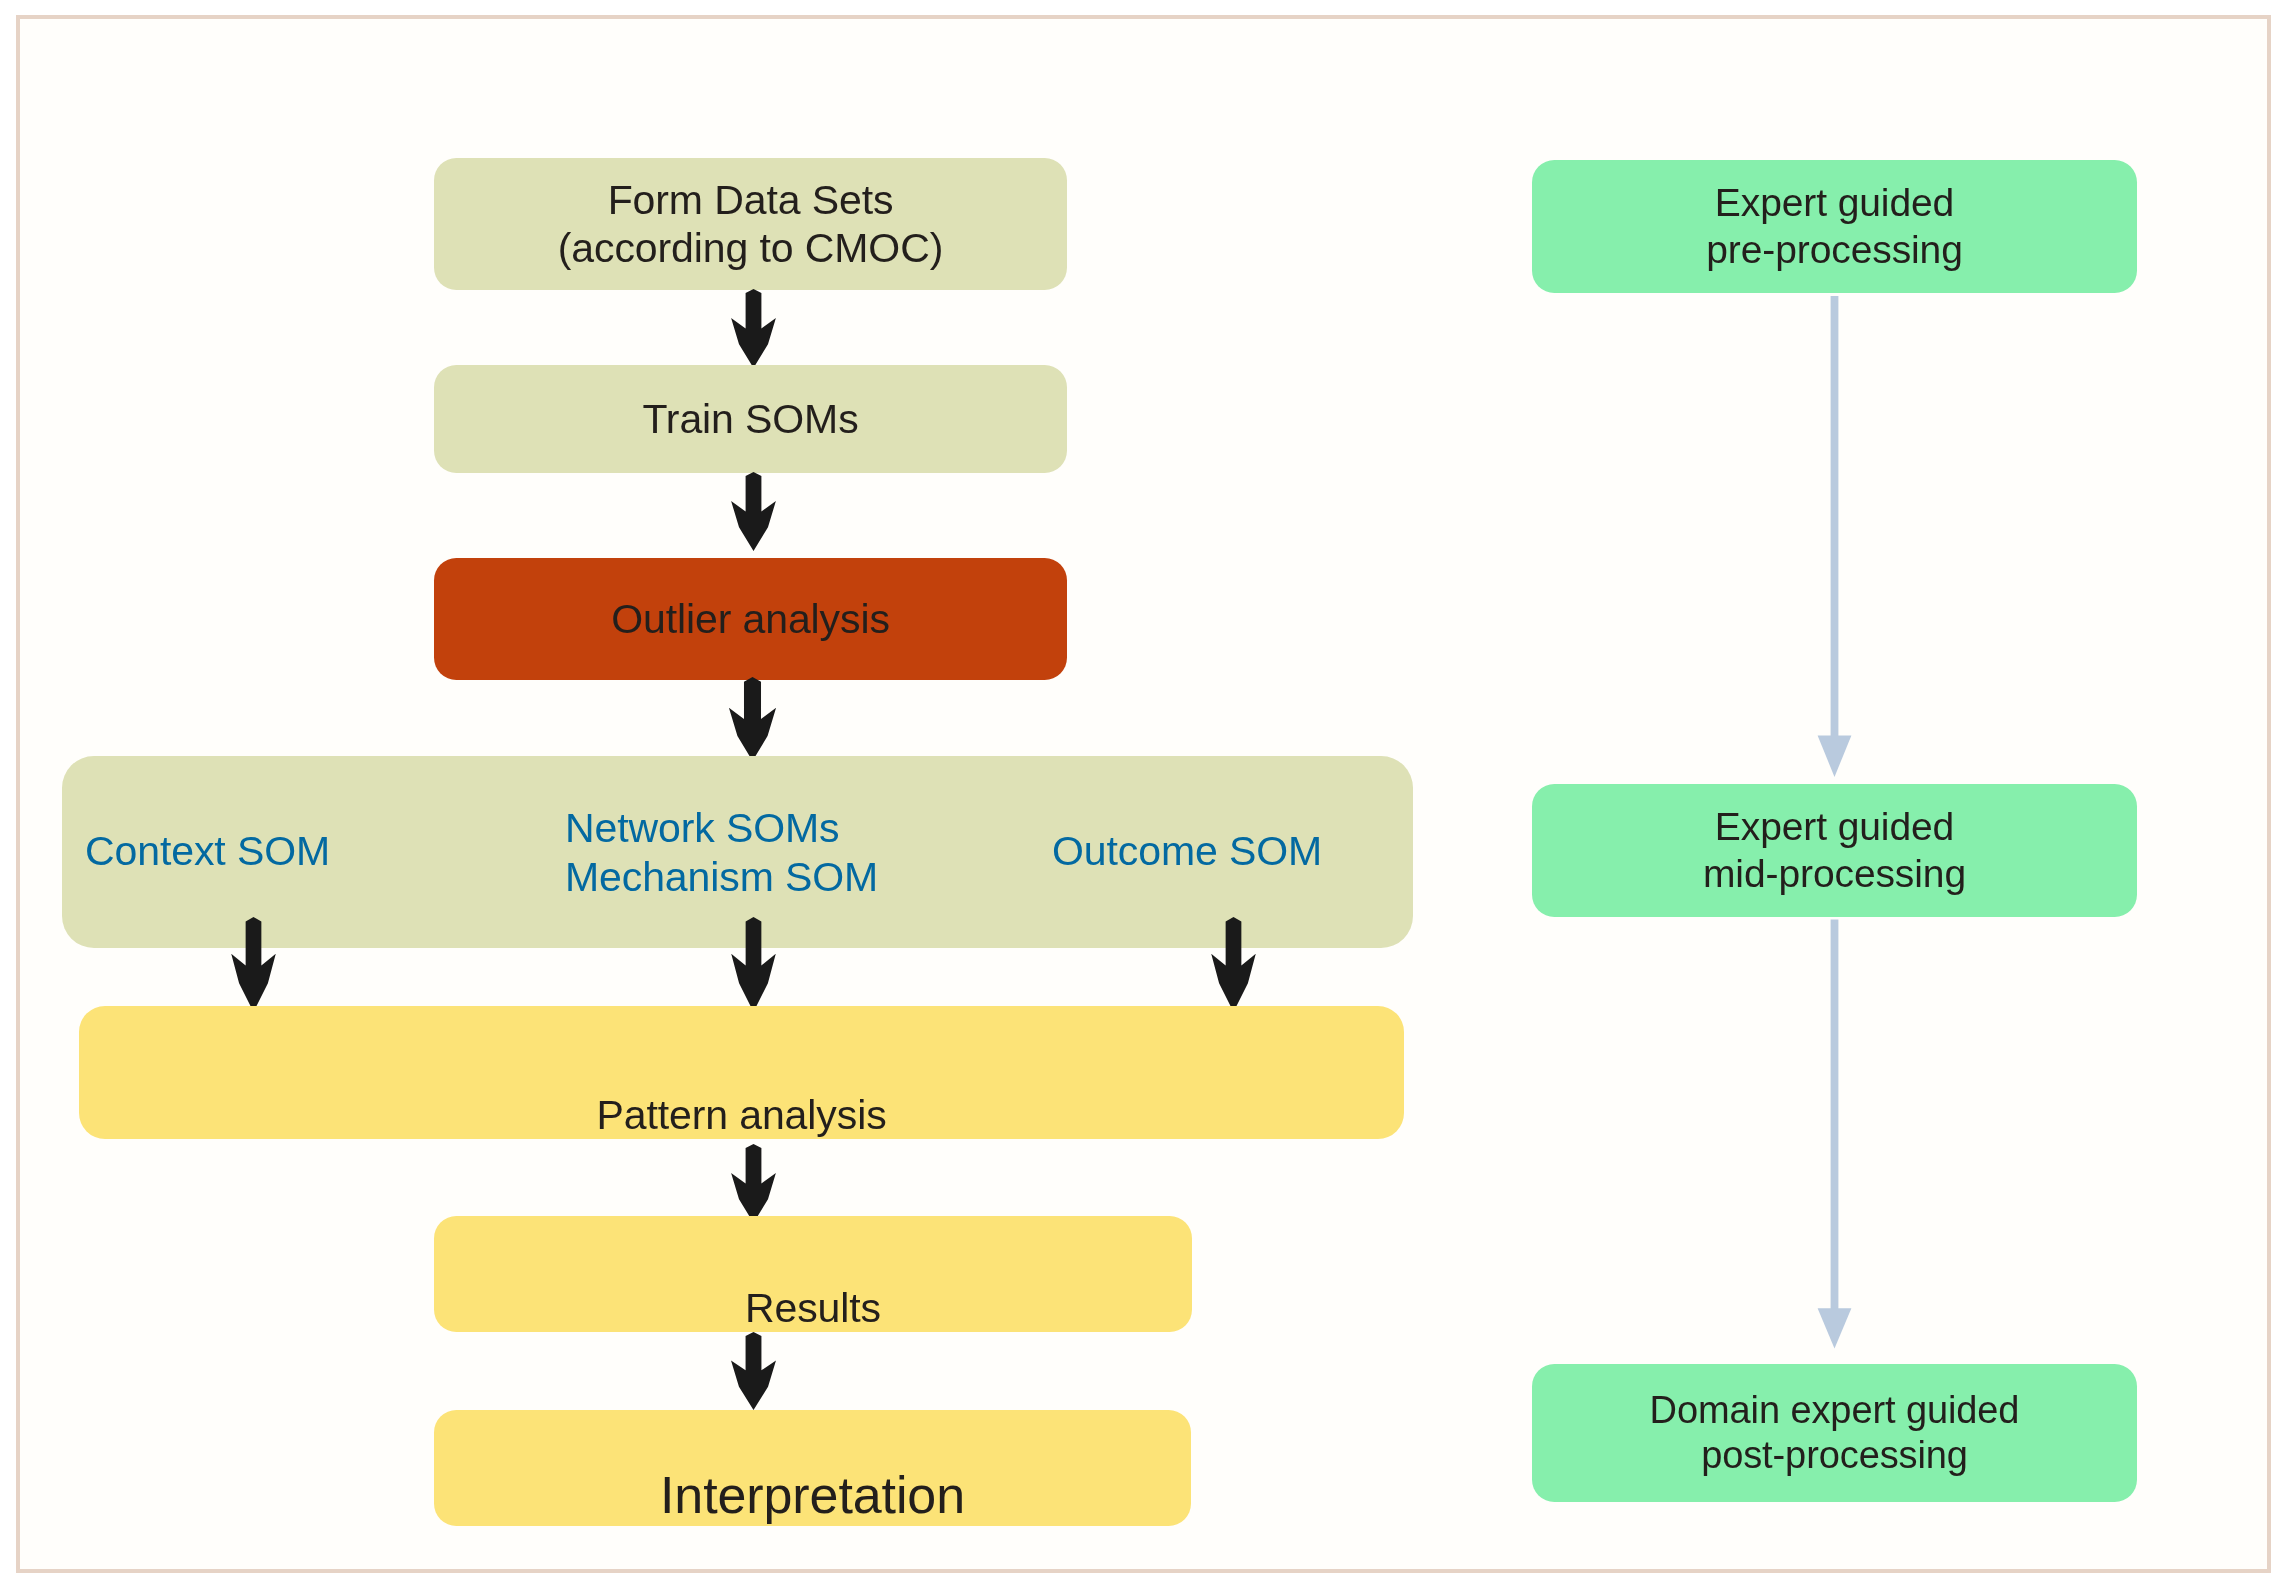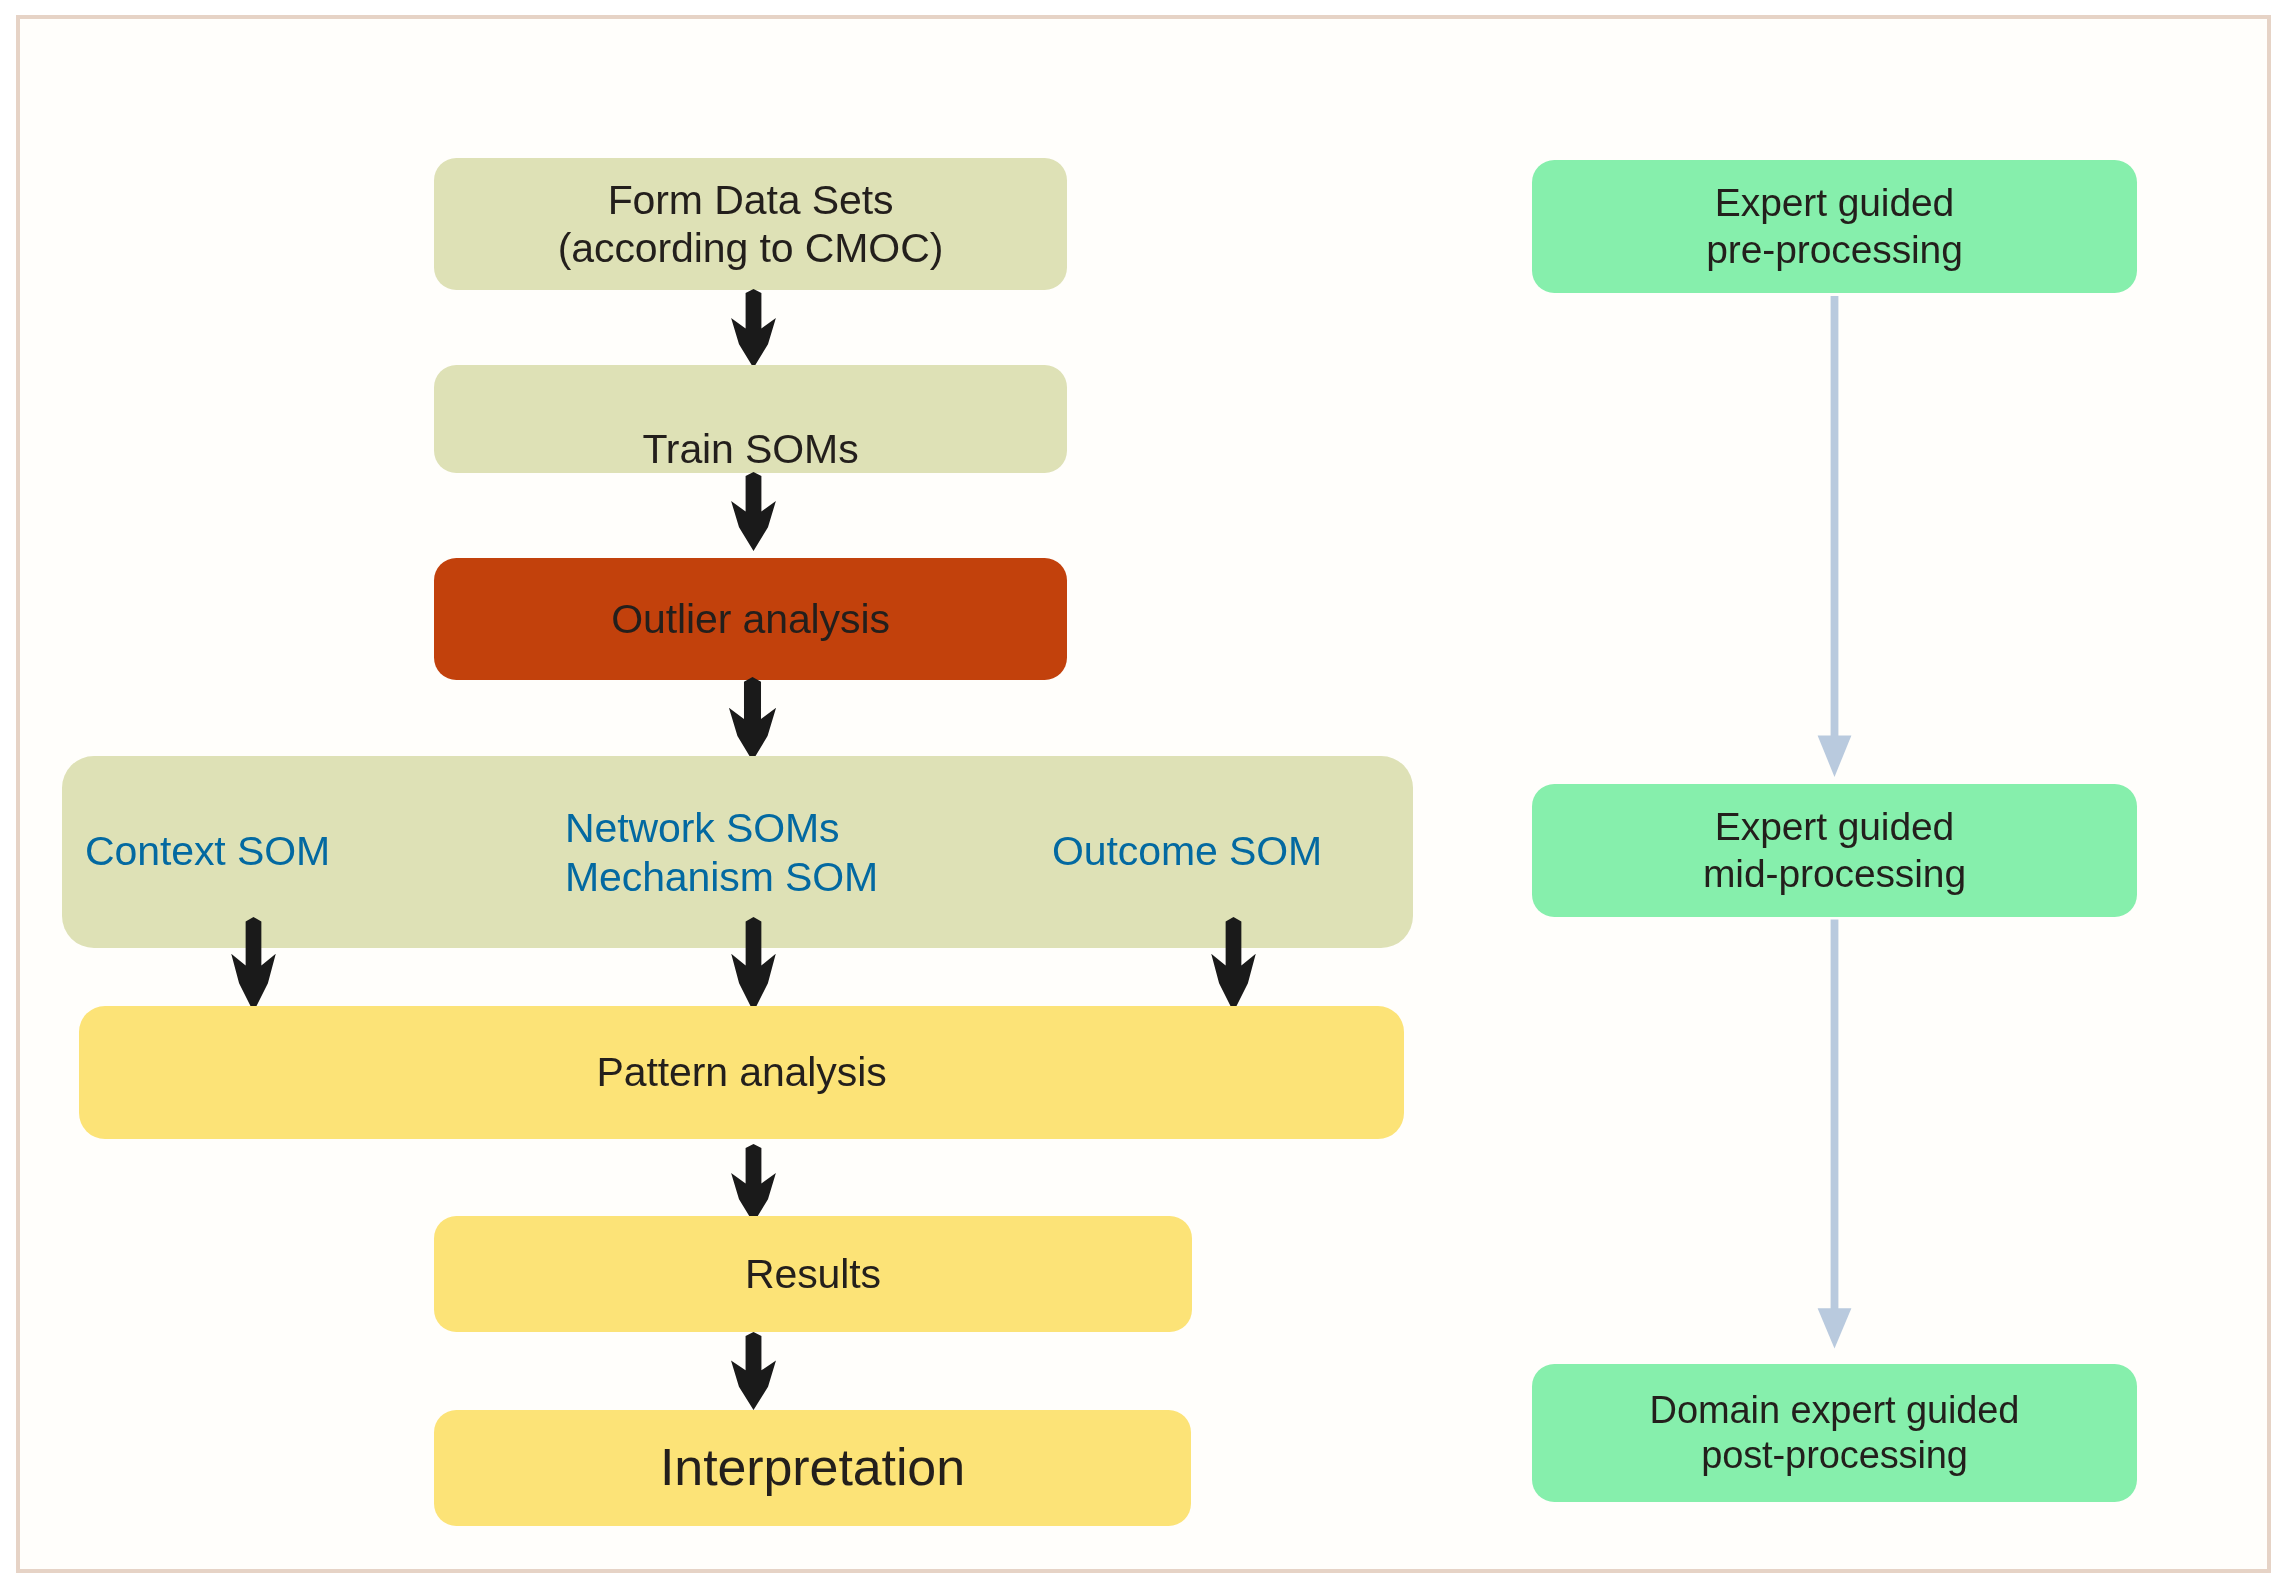--- a/index.html
+++ b/index.html
@@ -33,21 +33,21 @@
     border-radius:22.4px;
     color:#231f1c;
     line-height:1.18;
     letter-spacing:-0.1px;
     font-weight:400;
   }
   .node .lbl{display:block;white-space:pre-line;}
 
   .green  {background:#dee1b6;}
   .salmon {background:#c2410c;}
-  .yellow {background:#fce377;}
+  .yellow {background:#fce377;align-items:flex-end;}
   .blue   {background:#86efac;}
 
   
   .bandtext{
     position:absolute;
     text-align:left;
     color:#0369a1;
     line-height:1.2;
     white-space:pre-line;
     letter-spacing:-0.1px;
@@ -71,21 +71,21 @@
     <span class="lbl">Form Data Sets
 (according to CMOC)</span>
   </div>
 
   <div class="arrow" style="left:727px; top:289px;">
     <svg width="53" height="79" viewBox="0 0 80 120">
       <path d="M40 0 L52 6 L52 60 L74 44 L62 84 L40 120 L18 84 L6 44 L28 60 L28 6 Z" fill="#1a1a1a"></path>
     </svg>
   </div>
 
-  <div class="node green" style="left:434px; top:365px; width:633px; height:108px; font-size:41px;align-items:flex-end;">
+  <div class="node green" style="left:434px; top:365px; width:633px; height:108px; font-size:41px;">
     <span class="lbl">Train SOMs</span>
   </div>
 
   <div class="arrow" style="left:727px; top:472px;">
     <svg width="53" height="79" viewBox="0 0 80 120">
       <path d="M40 0 L52 6 L52 60 L74 44 L62 84 L40 120 L18 84 L6 44 L28 60 L28 6 Z" fill="#1a1a1a"></path>
     </svg>
   </div>
 
   <div class="node salmon" style="left:434px; top:558px; width:633px; height:122px; font-size:41px;">

